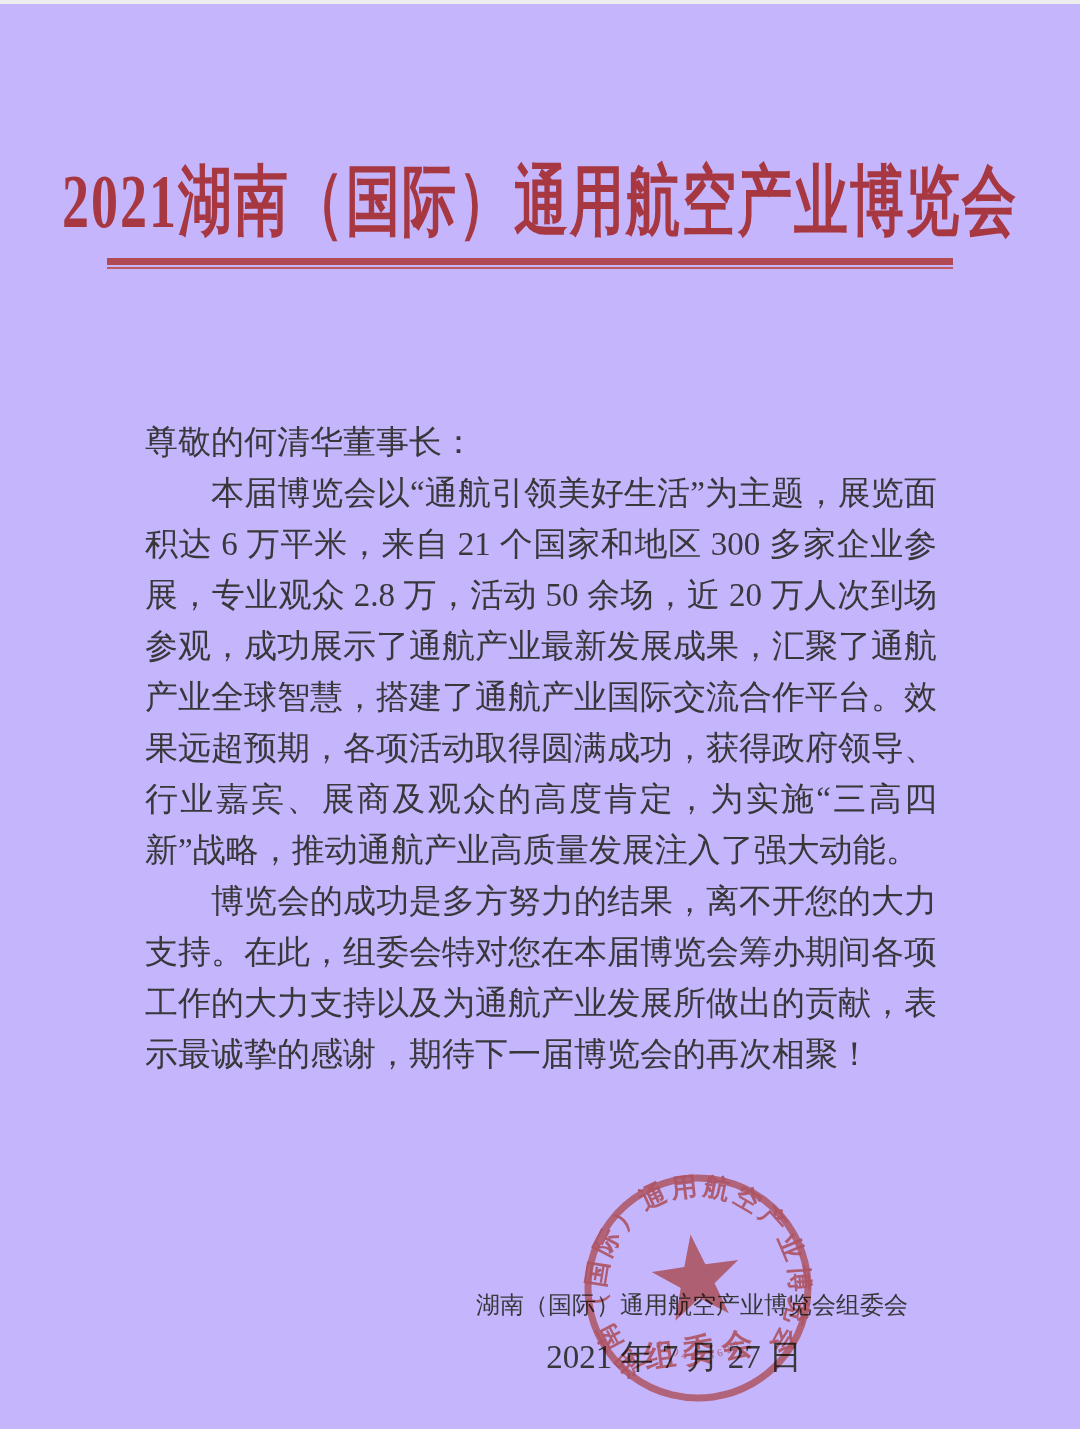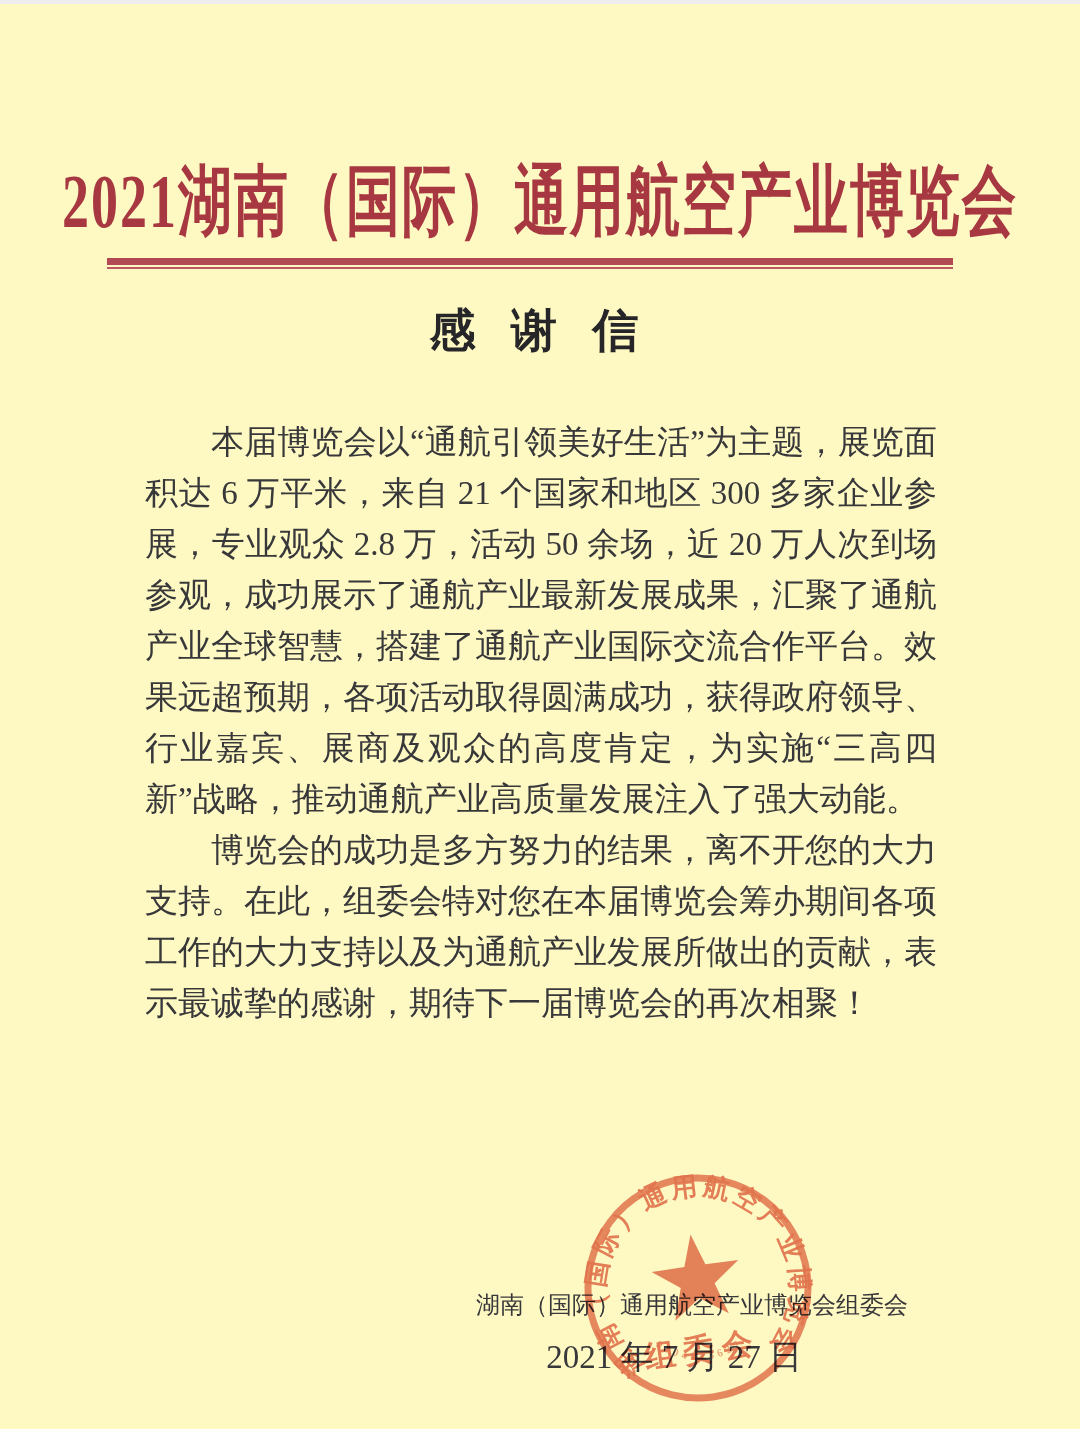--- a/index.html
+++ b/index.html
@@ -1,19 +1,19 @@
 <!DOCTYPE html>
 <html><head>
 <meta charset="utf-8">
 <style>
   html,body{margin:0;padding:0;background:#ffffff;}
   .page{
     position:relative;
     width:1080px;height:1429px;
-    background:#fef9c3;
+    background:#c4b5fd;
     overflow:hidden;
     font-family:"Liberation Serif","DejaVu Serif",serif;
   }
   .scan-edge{
     position:absolute;top:0;left:0;width:1080px;height:4px;
     background:#ededed;
   }
   .title{
     position:absolute;top:150px;left:0;width:1080px;
     text-align:center;
@@ -77,23 +77,23 @@
   <div class="scan-edge"></div>
 
   <div class="title">2021湖南（国际）通用航空产业博览会</div>
 
   <div class="rule">
     <div class="thick"></div>
     <div class="gap"></div>
     <div class="thin"></div>
   </div>
 
-  <div class="letter-heading">感 谢 信</div>
 
   <div class="body-text">
+    <p class="salutation">尊敬的何清华董事长：</p>
     <p>本届博览会以“通航引领美好生活”为主题，展览面积达 6 万平米，来自 21 个国家和地区 300 多家企业参展，专业观众 2.8 万，活动 50 余场，近 20 万人次到场参观，成功展示了通航产业最新发展成果，汇聚了通航产业全球智慧，搭建了通航产业国际交流合作平台。效果远超预期，各项活动取得圆满成功，获得政府领导、行业嘉宾、展商及观众的高度肯定，为实施“三高四新”战略，推动通航产业高质量发展注入了强大动能。</p>
     <p>博览会的成功是多方努力的结果，离不开您的大力支持。在此，组委会特对您在本届博览会筹办期间各项工作的大力支持以及为通航产业发展所做出的贡献，表示最诚挚的感谢，期待下一届博览会的再次相聚！</p>
   </div>
 
   <div class="signature">湖南（国际）通用航空产业博览会组委会</div>
 
   <div class="date-line">2021 年 7 月 27 日</div>
 
   <svg class="seal" viewBox="0 0 240 240">
     <circle cx="120" cy="120" r="110" fill="none" stroke="#df6b57" stroke-width="7" opacity="0.85"></circle>

